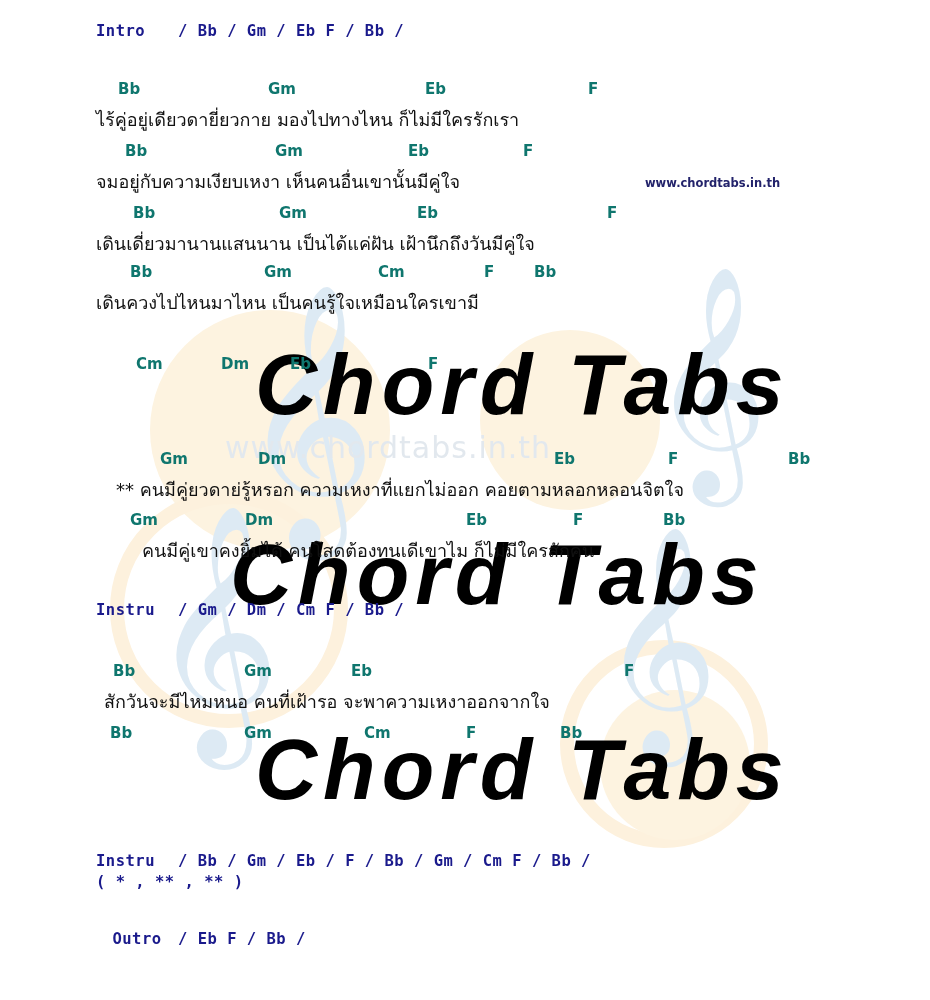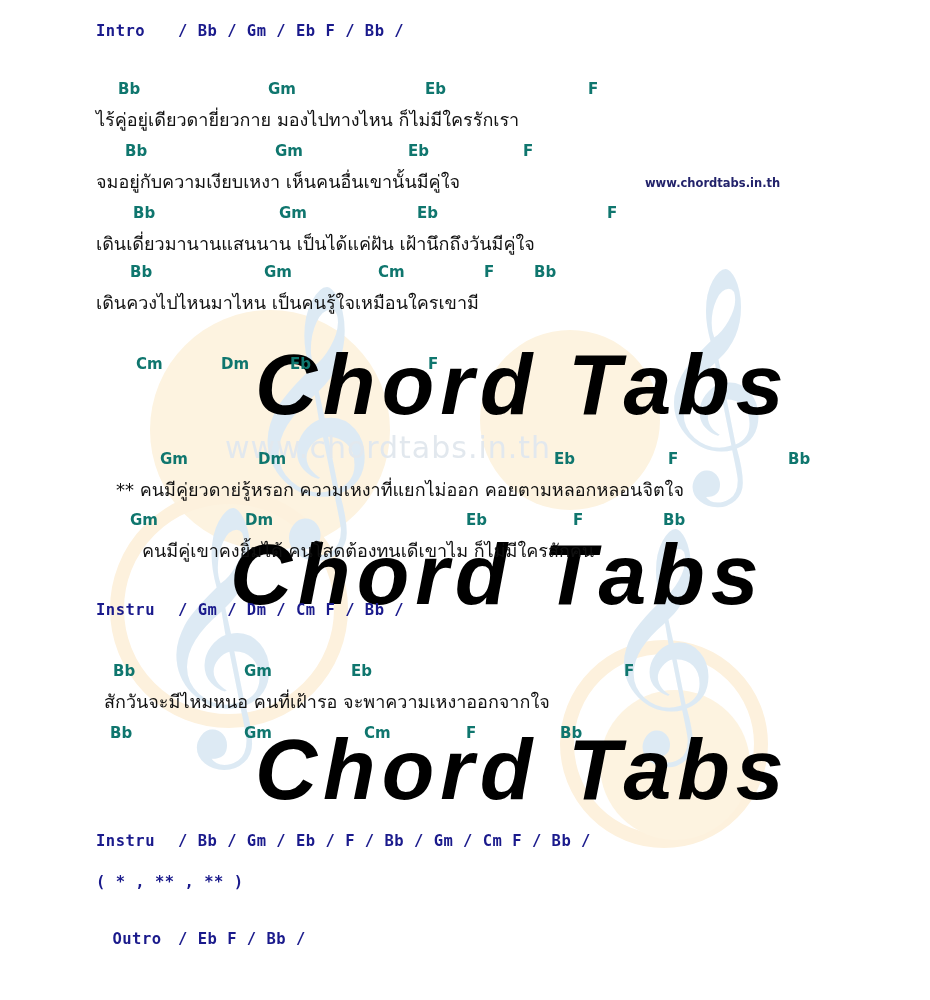--- a/index.html
+++ b/index.html
@@ -158,18 +158,18 @@
     <div class="line chordline" style="left: 113px; top: 662px;">Bb</div>
     <div class="line chordline" style="left: 244px; top: 662px;">Gm</div>
     <div class="line chordline" style="left: 351px; top: 662px;">Eb</div>
     <div class="line chordline" style="left: 624px; top: 662px;">F</div>
     <div class="line lyricline" style="left: 104px; top: 687px;">สักวันจะมีไหมหนอ คนที่เฝ้ารอ จะพาความเหงาออกจากใจ</div>
     <div class="line chordline" style="left: 110px; top: 724px;">Bb</div>
     <div class="line chordline" style="left: 244px; top: 724px;">Gm</div>
     <div class="line chordline" style="left: 364px; top: 724px;">Cm</div>
     <div class="line chordline" style="left: 466px; top: 724px;">F</div>
     <div class="line chordline" style="left: 560px; top: 724px;">Bb</div>
-    <div class="line sectionline" style="left: 96px; top: 832px;"><span style="display: inline-block; min-width: 82px;">Instru</span><span>/ Bb / Gm / Eb / F / Bb / Gm / Cm F / Bb /</span></div>
+    <div class="line sectionline" style="left: 96px; top: 852px;"><span style="display: inline-block; min-width: 82px;">Instru</span><span>/ Bb / Gm / Eb / F / Bb / Gm / Cm F / Bb /</span></div>
     <div class="line sectionline" style="left: 96px; top: 873px;"><span>( * , ** , ** )</span></div>
     <div class="line sectionline" style="left: 96px; top: 930px;"><span style="display: inline-block; min-width: 82px; text-align: center;">Outro</span><span>/ Eb F / Bb /</span></div>
   </div>
 
 <div class="site-url" style="left:645px; top:176px;">www.chordtabs.in.th</div>
 
 </body></html>

